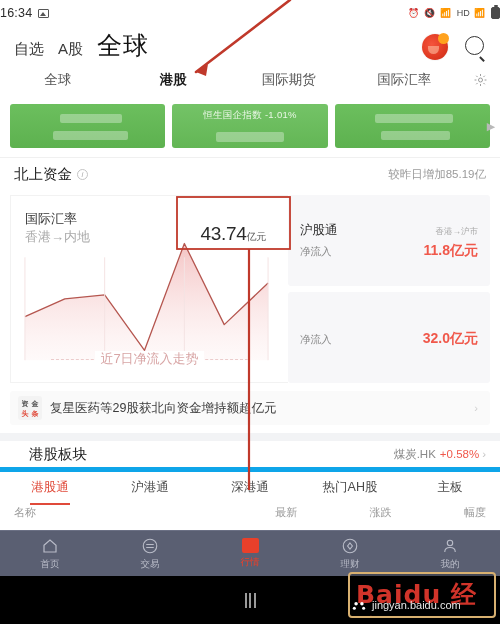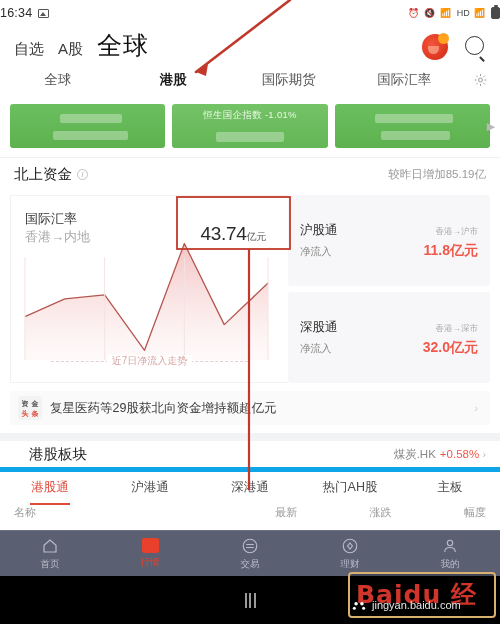--- a/index.html
+++ b/index.html
@@ -115,21 +115,21 @@
   }
   .cc-title { position:absolute; left:14px; top:14px; font-size:13px; color:#333; }
   .cc-sub { position:absolute; left:14px; top:32px; font-size:13px; color:#aaa; }
   .cc-val {
     position:absolute; right:22px; top:27px; font-size:19px; color:#2a2a2a;
     letter-spacing:-.3px;
   }
   .cc-val em { font-style:normal; font-size:10px; color:#555; }
   .cc-foot {
     position:absolute; left:0; right:0; bottom:14px; text-align:center;
-    font-size:10px; color:#d8a5a5;
+    font-size:13px; color:#d8a5a5;
   }
   .cc-foot span { background:#fff; padding:0 5px; position:relative; z-index:2; }
   .cc-foot:before {
     content:""; position:absolute; left:40px; right:40px; top:50%;
     border-top:1px dashed #eccccc; z-index:1;
   }
   .chart-svg { position:absolute; left:0; top:0; width:100%; height:100%; }
 
   .sidecards { flex:1; display:flex; flex-direction:column; gap:6px; }
   .sidecard {
@@ -322,24 +322,20 @@
           <span class="sc-name">沪股通</span>
           <span class="sc-dir">香港→沪市</span>
         </div>
         <div class="sc-row">
           <span class="sc-lab">净流入</span>
           <span class="sc-val">11.8亿元</span>
         </div>
       </div>
       <div class="sidecard">
         <div class="sc-row">
-          <span class="sc-name">深股通</span>
-          <span class="sc-dir">香港→深市</span>
-        </div>
-        <div class="sc-row">
           <span class="sc-lab">净流入</span>
           <span class="sc-val">32.0亿元</span>
         </div>
       </div>
     </div>
   </div>
 
   <div class="newswrap">
     <div class="news">
       <div class="news-badge">
@@ -373,30 +369,30 @@
     <span class="th-c">幅度</span>
   </div>
 
   <div class="bottomnav">
     <div class="bn">
       <svg class="bn-ic" viewBox="0 0 24 24" fill="none" stroke="#b9bcc8" stroke-width="1.6">
         <path d="M4 11 L12 4 L20 11 V20 H4 Z"></path>
       </svg>
       <span class="bn-lb">首页</span>
     </div>
-    <div class="bn active">
-      <div class="bn-square"></div>
-      <span class="bn-lb">行情</span>
-    </div>
     <div class="bn">
       <svg class="bn-ic" viewBox="0 0 24 24" fill="none" stroke="#b9bcc8" stroke-width="1.5">
         <circle cx="12" cy="12" r="9"></circle>
           <path d="M7 10h10M7 14h10"></path>
       </svg>
       <span class="bn-lb">交易</span>
+    </div>
+    <div class="bn active">
+      <div class="bn-square"></div>
+      <span class="bn-lb">行情</span>
     </div>
     <div class="bn">
       <svg class="bn-ic" viewBox="0 0 24 24" fill="none" stroke="#b9bcc8" stroke-width="1.5">
         <circle cx="12" cy="12" r="9"></circle>
           <path d="M12 8l3.2 4L12 16l-3.2-4z"></path>
       </svg>
       <span class="bn-lb">理财</span>
     </div>
     <div class="bn">
       <svg class="bn-ic" viewBox="0 0 24 24" fill="none" stroke="#b9bcc8" stroke-width="1.5">

